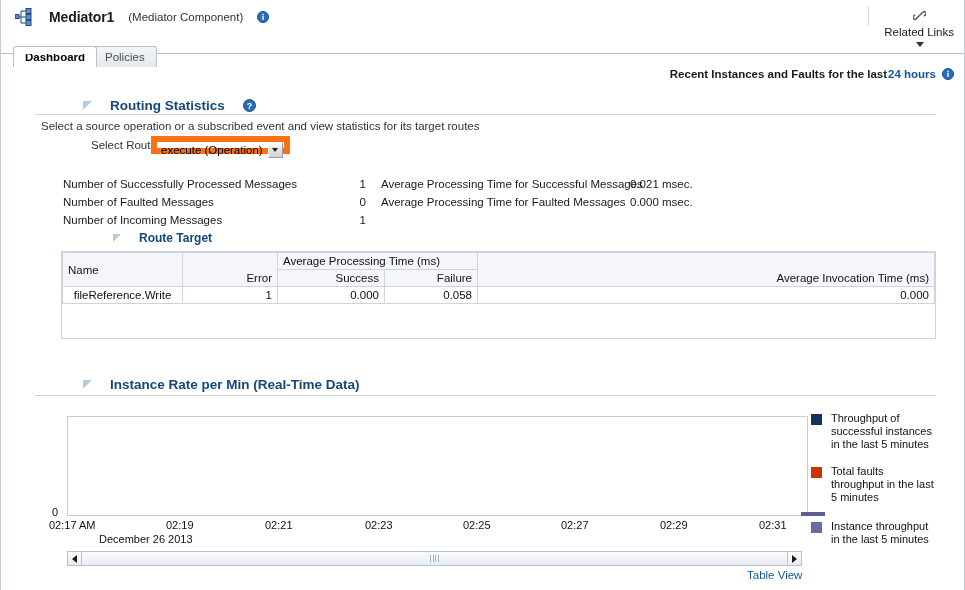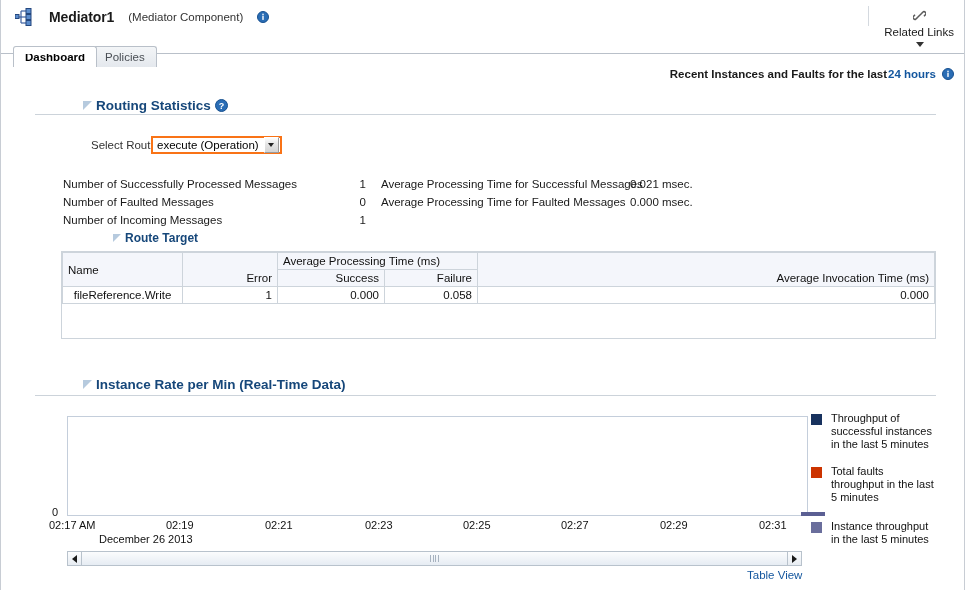--- a/index.html
+++ b/index.html
@@ -150,21 +150,21 @@
     color: #13569e;
     margin-left: 1px;
   }
   .recent-line .info-icon { margin-left: 6px; }
 
   
   .sec-header {
     position: absolute;
     display: flex;
     align-items: center;
-    gap: 4px;
+    gap: 18px;
     white-space: nowrap;
     padding-left: 48px;
   }
   .disclose {
     width: 0; height: 0;
     border-left: 9px solid #b6cade;
     border-bottom: 9px solid transparent;
     display: block;
   }
   .disclose.small {
@@ -203,24 +203,23 @@
     font-size: 11.5px;
     color: #333;
     white-space: nowrap;
     margin-left: 46px;
   }
   .route-src-select {
     position: absolute;
     left: 150px; top: 136px;
     height: 18px;
     box-sizing: border-box;
-    border: 2px solid #f97316;
+    border: 6px solid #f97316;
     background: #fff;
     display: flex;
-    align-items: center;
     cursor: pointer;
   }
   .route-src-value {
     padding: 0 5px 0 4px;
     font-size: 11.5px;
     color: #000;
     line-height: 16px;
     white-space: nowrap;
   }
   .sel-btn {
@@ -522,20 +521,21 @@
     <span class="sec-title">Routing Statistics</span>
     <span class="help-icon">
       <svg width="13" height="13" viewBox="0 0 13 13">
         <circle cx="6.5" cy="6.5" r="6" fill="#2a6db5" stroke="#17508f"></circle>
         <text x="6.5" y="10" font-family="Liberation Sans, sans-serif" font-size="9" font-weight="bold" fill="#fff" text-anchor="middle">?</text>
       </svg>
     </span>
   </div>
   <div class="hrule" style="left:34px; top:114px; width:901px;"></div>
 
+  <div class="hint-text">Select a source operation or a subscribed event and view statistics for its target routes</div>
 
   <div class="route-src-label">Select Route Source</div>
   <div class="route-src-select">
     <span class="route-src-value">execute (Operation)</span>
     <span class="sel-btn">
         <i></i>
       </span>
   </div>
 
   <div class="stats">

